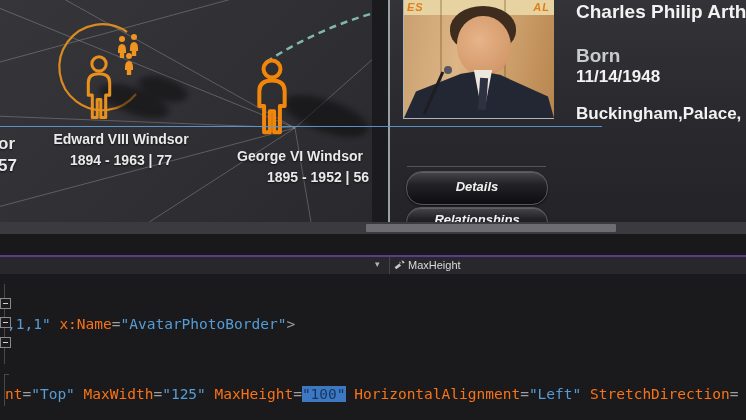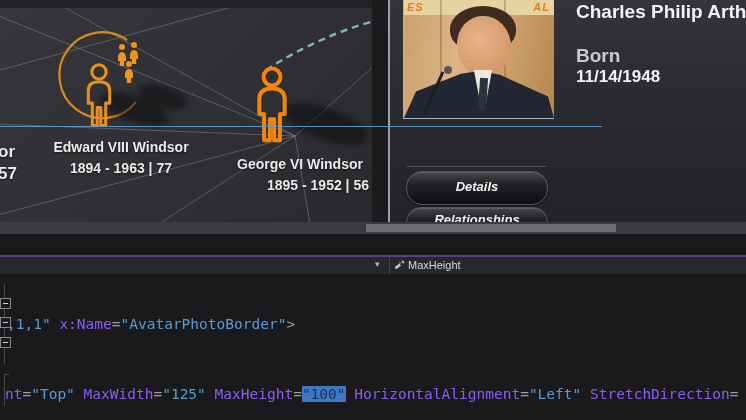--- a/index.html
+++ b/index.html
@@ -1,21 +1,21 @@
 <!DOCTYPE html>
 <html><head>
 <meta charset="utf-8">
 <style>
   html,body{margin:0;padding:0;background:#101012;}
   #screen{position:relative;width:746px;height:420px;overflow:hidden;
           font-family:"Liberation Sans",sans-serif;background:#19191B;}
 
   
   .app{position:absolute;left:0;top:0;width:746px;height:222px;overflow:hidden;background:#232327;}
-  .tree{position:absolute;left:0;top:8px;width:437px;height:222px;overflow:hidden;
+  .tree{position:absolute;left:0;top:0;width:437px;height:222px;overflow:hidden;
         background:linear-gradient(135deg,#35353a 0%,#2e2e33 55%,#28282c 100%);}
   .tree svg{position:absolute;left:0;top:0;}
   .shadow-blob{position:absolute;background:rgba(8,8,8,.5);border-radius:50%;
                filter:blur(3px);transform:rotate(22deg) skewX(-18deg);}
   .person-label{position:absolute;color:#EAEAEA;font-size:14px;font-weight:600;
                 text-align:center;white-space:nowrap;text-shadow:0 1px 2px rgba(0,0,0,.65);}
   .edge-frag{position:absolute;color:#EAEAEA;font-size:17px;font-weight:600;
              white-space:nowrap;text-shadow:0 1px 2px rgba(0,0,0,.65);}
 
   .divider-gap{position:absolute;left:372px;top:0;width:16px;height:222px;background:#1B1B1E;}
@@ -77,21 +77,21 @@
   .nav-label{position:absolute;left:408px;top:2px;font-size:11px;color:#DADADA;}
 
   
   .editor{position:absolute;left:0;top:274px;width:746px;height:146px;background:#1A1A1C;overflow:hidden;}
   .gutter-line{position:absolute;background:#47474C;width:1px;}
   .gutter-tick{position:absolute;background:#47474C;height:1px;}
   .fold-box{position:absolute;left:0;width:9px;height:9px;border:1px solid #8A8A8A;background:#1B1B1D;}
   .fold-box i{position:absolute;left:2px;top:4px;width:5px;height:1px;background:#CFCFCF;}
   .code-line{position:absolute;white-space:pre;font-family:"DejaVu Sans Mono","Liberation Mono",monospace;
              font-size:14.5px;line-height:19px;}
-  .tok-attr{color:#8b5cf6;}
+  .tok-attr{color:#f97316;}
   .tok-value{color:#569CD6;}
   .tok-delim{color:#9E9EA2;}
   .tok-plain{color:#D4D4D4;}
   .tok-valsel{color:#12375F;background:#3E78C2;}
 </style>
 </head>
 <body>
 
 <div id="screen">
 
@@ -169,20 +169,21 @@
         <div class="suit"></div>
         <div class="shirt"></div>
         <div class="tie"></div>
         <div class="mic"></div>
         <div class="mic-tip"></div>
       </div>
 
       <div class="detail-text person-name">Charles Philip Arthu</div>
       <div class="detail-text born-label">Born</div>
       <div class="detail-text born-date">11/14/1948</div>
+      <div class="detail-text birth-place">Buckingham,Palace,</div>
 
       <div class="edit-divider"></div>
       <div class="fs-btn btn-details">Details</div>
       <div class="fs-btn btn-relationships">Relationships</div>
     </div>
 
     <div class="guideline"></div>
   </div>
 
   <div class="hscroll">

